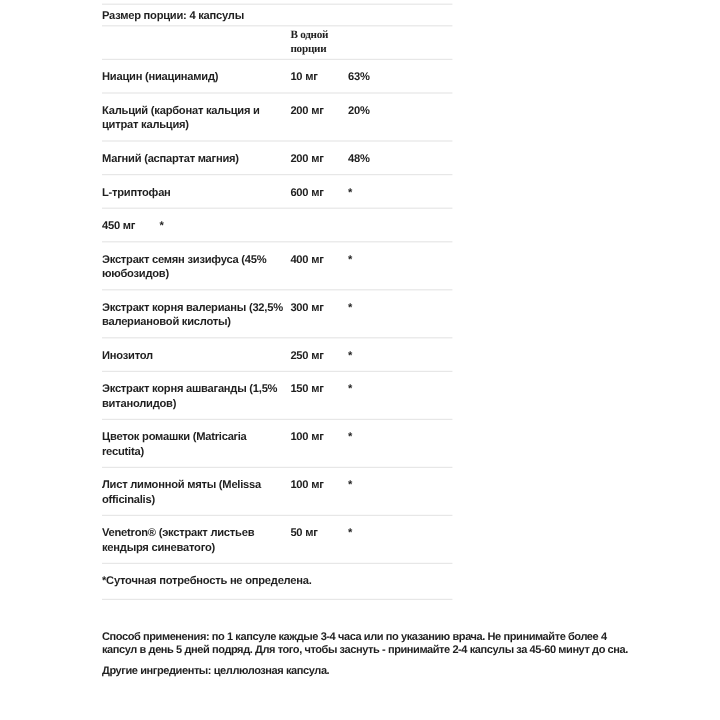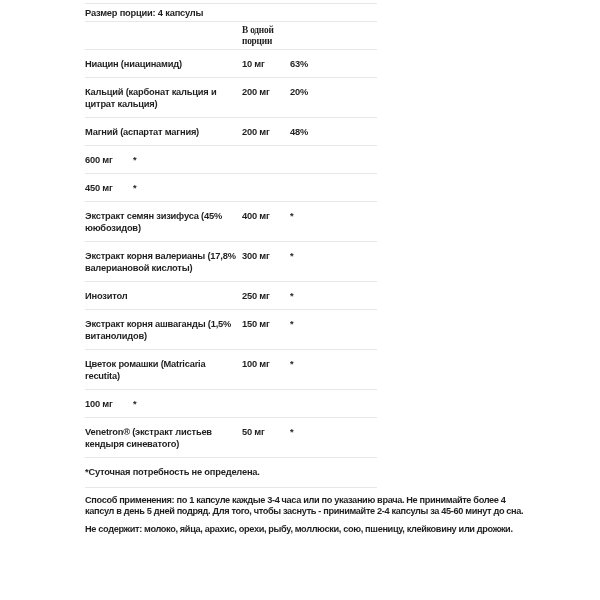--- a/index.html
+++ b/index.html
@@ -48,21 +48,21 @@
     border-bottom:1px solid var(--divider);
   }
   .c-name{width:157px;flex:none;padding-right:6px;}
   .c-amt{width:48px;flex:none;}
   .c-dv{flex:1;}
   .frow{
     padding:8px 0 9px;
     border-bottom:1px solid var(--divider);
   }
   .paras{
-    margin-top:7px;
+    margin-top:25px;
     font-size:9.2px;
     letter-spacing:-0.35px;
     line-height:11px;
   }
   .para{margin-bottom:7px;}
 </style>
 </head>
 <body>
 
 <div class="page">
@@ -92,37 +92,38 @@
             <div class="c-dv">20%</div>
           </div>
 
           <div class="irow">
             <div class="c-name">Магний (аспартат магния)</div>
             <div class="c-amt">200 мг</div>
             <div class="c-dv">48%</div>
           </div>
 
           <div class="irow">
+            <div class="c-name">L-триптофан</div>
             <div class="c-amt">600 мг</div>
             <div class="c-dv">*</div>
           </div>
 
           <div class="irow">
             <div class="c-amt">450 мг</div>
             <div class="c-dv">*</div>
           </div>
 
           <div class="irow">
             <div class="c-name">Экстракт семян зизифуса (45% ююбозидов)</div>
             <div class="c-amt">400 мг</div>
             <div class="c-dv">*</div>
           </div>
 
           <div class="irow">
-            <div class="c-name">Экстракт корня валерианы (17,8% валериановой кислоты)</div>
+            <div class="c-name">Экстракт корня валерианы (32,5% валериановой кислоты)</div>
             <div class="c-amt">300 мг</div>
             <div class="c-dv">*</div>
           </div>
 
           <div class="irow">
             <div class="c-name">Инозитол</div>
             <div class="c-amt">250 мг</div>
             <div class="c-dv">*</div>
           </div>
 
@@ -132,39 +133,40 @@
             <div class="c-dv">*</div>
           </div>
 
           <div class="irow">
             <div class="c-name">Цветок ромашки (Matricaria recutita)</div>
             <div class="c-amt">100 мг</div>
             <div class="c-dv">*</div>
           </div>
 
           <div class="irow">
+            <div class="c-name">Лист лимонной мяты (Melissa officinalis)</div>
             <div class="c-amt">100 мг</div>
             <div class="c-dv">*</div>
           </div>
 
           <div class="irow">
             <div class="c-name">Venetron® (экстракт листьев кендыря синеватого)</div>
             <div class="c-amt">50 мг</div>
             <div class="c-dv">*</div>
           </div>
         </div>
 
       <div class="frow">
         <span>*Суточная потребность не определена.</span>
       </div>
     </div>
 
     <div class="paras">
 
         <p class="para">Способ применения: по 1 капсуле каждые 3-4 часа или по указанию врача. Не принимайте более 4 капсул в день 5 дней подряд. Для того, чтобы заснуть - принимайте 2-4 капсулы за 45-60 минут до сна.</p>
 
+        <p class="para">Другие ингредиенты: целлюлозная капсула.</p>
 
-        <p class="para">Не содержит: молоко, яйца, арахис, орехи, рыбу, моллюски, сою, пшеницу, клейковину или дрожжи.</p>
 
       </div>
 
   </div>
 </div>
 
 </body></html>

